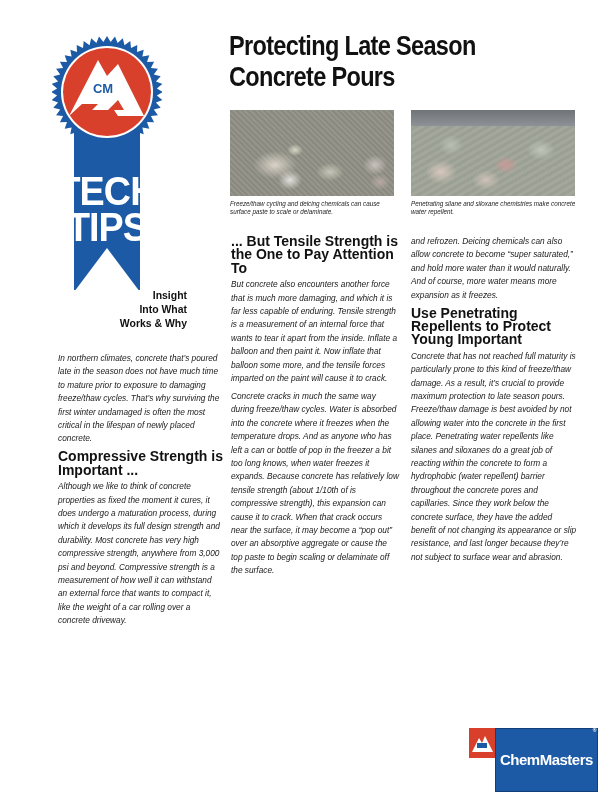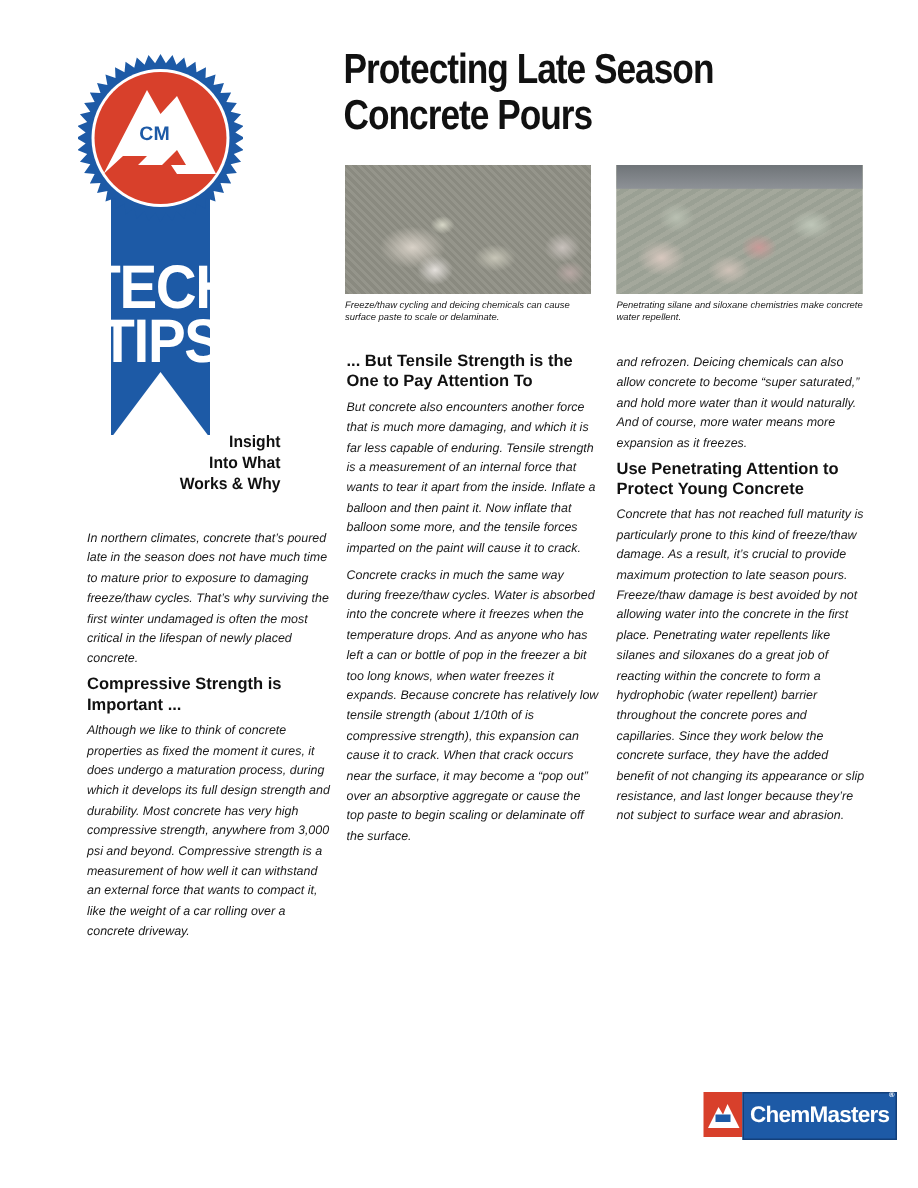--- a/index.html
+++ b/index.html
@@ -47,29 +47,29 @@
       repeating-linear-gradient(-30deg, #9aa094 0 3px, #a4a89c 3px 6px),
       #9da194; }
   .caption { position: absolute; top: 200px; width: 170px; font-style: italic;
              font-size: 6.3px; line-height: 8px; color: #222; }
   #caption-1 { left: 230px; }
   #caption-2 { left: 411px; }
 
   
   .col { position: absolute; font-size: 8.3px; line-height: 13.4px; color: #1a1a1a; }
   .col p { margin: 0 0 4.5px 0; font-style: italic; }
-  .col h3 { margin: 0 0 3px 0; font-size: 11px; line-height: 13.4px; font-weight: 700; color: #111; }
+  .col h3 { margin: 0 0 3px 0; font-size: 14px; line-height: 13.4px; font-weight: 700; color: #111; }
   #col-1 { left: 58px; top: 352px; width: 165px; }
   #col-2 { left: 231px; top: 235px; width: 168px; }
   #col-3 { left: 411px; top: 235px; width: 168px; }
 
   
   #footer-logo { position: absolute; left: 469px; top: 728px; height: 30px; display: flex; }
   #logo-mark { width: 26px; height: 30px; background: #d8402b; position: relative; }
-  #logo-word { height: 30px; padding: 0 4px; background: #1d5aa6; border: 1px solid #123f7a;
+  #logo-word { height: 30px; padding: 16px 4px; background: #1d5aa6; border: 1px solid #123f7a;
                color: #fff; font-weight: 700; font-size: 15px; line-height: 30px;
                letter-spacing: -0.5px; position: relative; }
   #logo-word sup { font-size: 5px; position: absolute; right: 1px; top: -3px; line-height: 8px; }
 </style>
 </head>
 <body>
 
 <div id="badge">
   <svg width="110" height="260" viewBox="0 0 110 260">
 
@@ -111,21 +111,21 @@
 </div>
 
 <div class="col" id="col-2">
   <h3>... But Tensile Strength is the One to Pay Attention To</h3>
   <p>But concrete also encounters another force that is much more damaging, and which it is far less capable of enduring. Tensile strength is a measurement of an internal force that wants to tear it apart from the inside. Inflate a balloon and then paint it. Now inflate that balloon some more, and the tensile forces imparted on the paint will cause it to crack.</p>
   <p>Concrete cracks in much the same way during freeze/thaw cycles. Water is absorbed into the concrete where it freezes when the temperature drops. And as anyone who has left a can or bottle of pop in the freezer a bit too long knows, when water freezes it expands. Because concrete has relatively low tensile strength (about 1/10th of is compressive strength), this expansion can cause it to crack. When that crack occurs near the surface, it may become a “pop out” over an absorptive aggregate or cause the top paste to begin scaling or delaminate off the surface.</p>
 </div>
 
 <div class="col" id="col-3">
   <p>and refrozen. Deicing chemicals can also allow concrete to become “super saturated,” and hold more water than it would naturally. And of course, more water means more expansion as it freezes.</p>
-  <h3>Use Penetrating Attention to Protect Young Concrete</h3>
+  <h3>Use Penetrating Repellents to Protect Young Important</h3>
   <p>Concrete that has not reached full maturity is particularly prone to this kind of freeze/thaw damage. As a result, it’s crucial to provide maximum protection to late season pours. Freeze/thaw damage is best avoided by not allowing water into the concrete in the first place. Penetrating water repellents like silanes and siloxanes do a great job of reacting within the concrete to form a hydrophobic (water repellent) barrier throughout the concrete pores and capillaries. Since they work below the concrete surface, they have the added benefit of not changing its appearance or slip resistance, and last longer because they’re not subject to surface wear and abrasion.</p>
 </div>
 
 <div id="footer-logo">
   <div id="logo-mark">
     <svg width="26" height="30" viewBox="0 0 26 30">
       <path d="M3 24 L10 10 L13 15 L16 8 L24 24 Z" fill="#fff"></path>
       <rect x="8" y="15" width="10" height="5" fill="#1d5aa6"></rect>
     </svg>
   </div>

